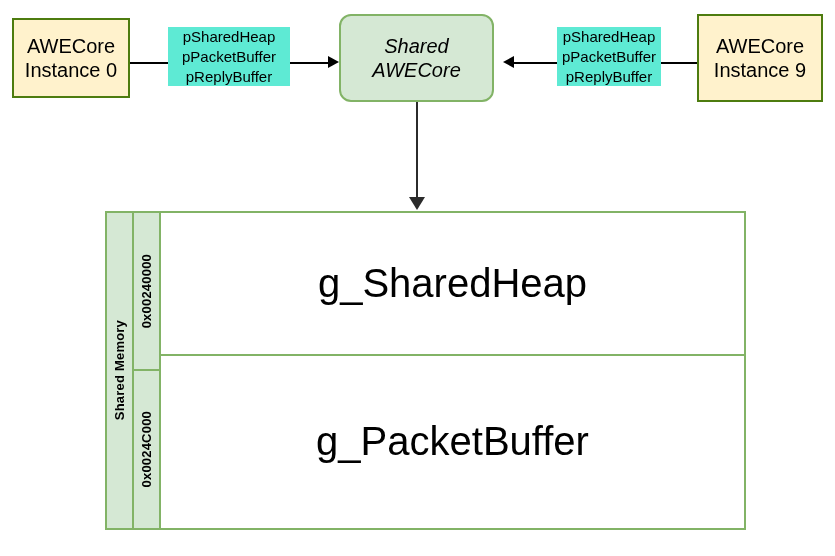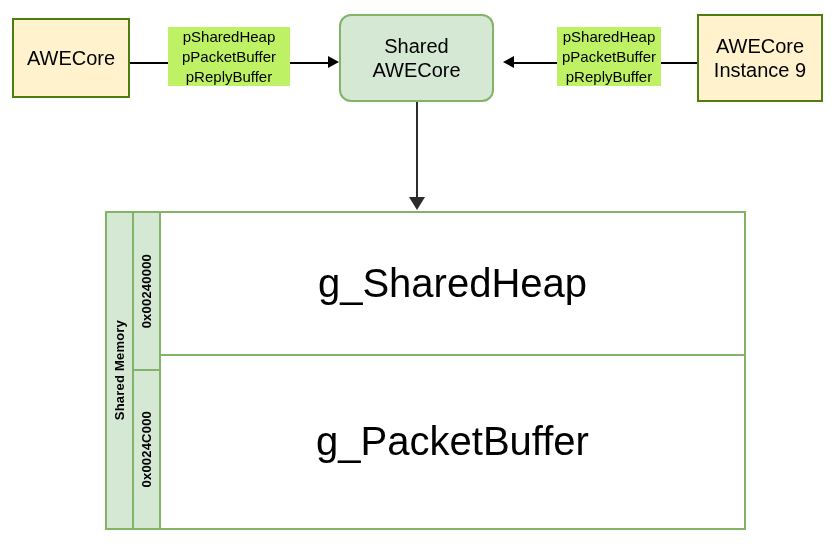--- a/index.html
+++ b/index.html
@@ -34,32 +34,33 @@
     border: 2px solid #4d7c0f;
     font-size: 20px;
   }
   .awecore-box .line { display: block; white-space: nowrap; }
 
   .shared-mem-box {
     background: #d5e8d4;
     border: 2px solid #82b366;
     border-radius: 12px;
     font-size: 20px;
+    font-style: italic;
   }
   .shared-mem-box .line { display: block; white-space: nowrap; }
 
   
   .edge-label {
     position: absolute;
     font-size: 15px;
     color: #000000;
     text-align: center;
     line-height: 1.32;
     white-space: nowrap;
-    background: #bef264;
+    background: #5eead4;
   }
 
   
   .hline {
     position: absolute;
     height: 0;
     border-top: 2px solid #000000;
   }
   .vline {
     position: absolute;
@@ -163,20 +164,21 @@
   .mem-region.first { height: 158px; border-bottom: 2px solid #82b366; }
   .mem-region.second { height: 191px; }
 </style>
 </head>
 <body>
 
 <div id="canvas">
 
   <div class="node awecore-box" style="left:12px; top:18px; width:118px; height:80px;">
     <span class="line">AWECore</span>
+    <span class="line">Instance 0</span>
   </div>
 
   <div class="hline" style="left:130px; top:62px; width:45px;"></div>
   <div class="hline" style="left:283px; top:62px; width:47px;"></div>
   <div class="arrow-right" style="left:328px; top:56px;"></div>
 
   <div class="edge-label" style="left:168px; top:27px; width:122px;">
     <div>pSharedHeap</div>
     <div>pPacketBuffer</div>
     <div>pReplyBuffer</div>

